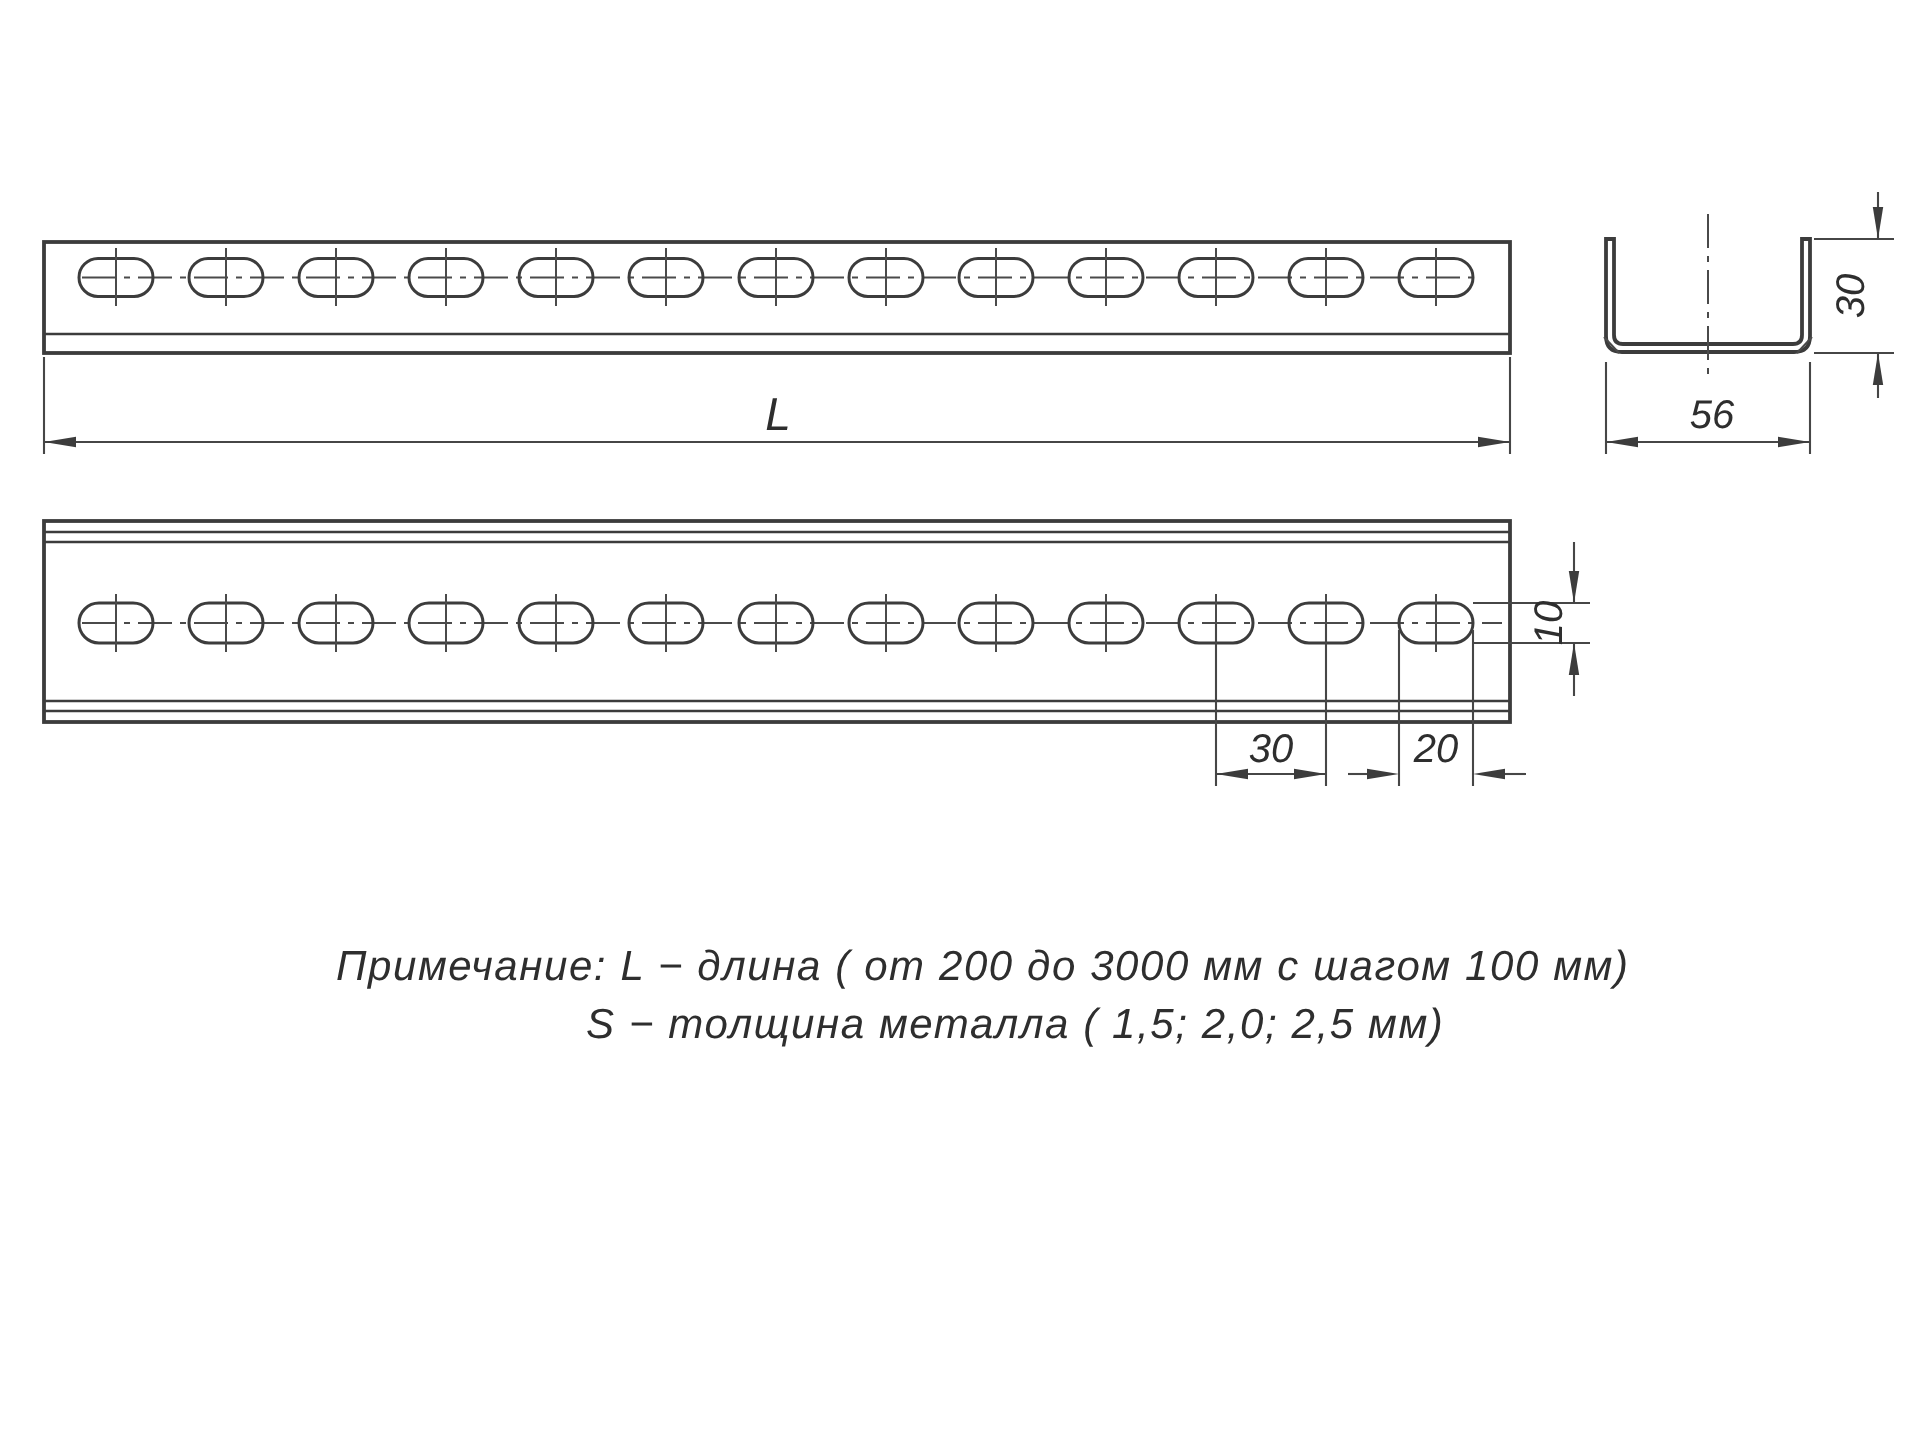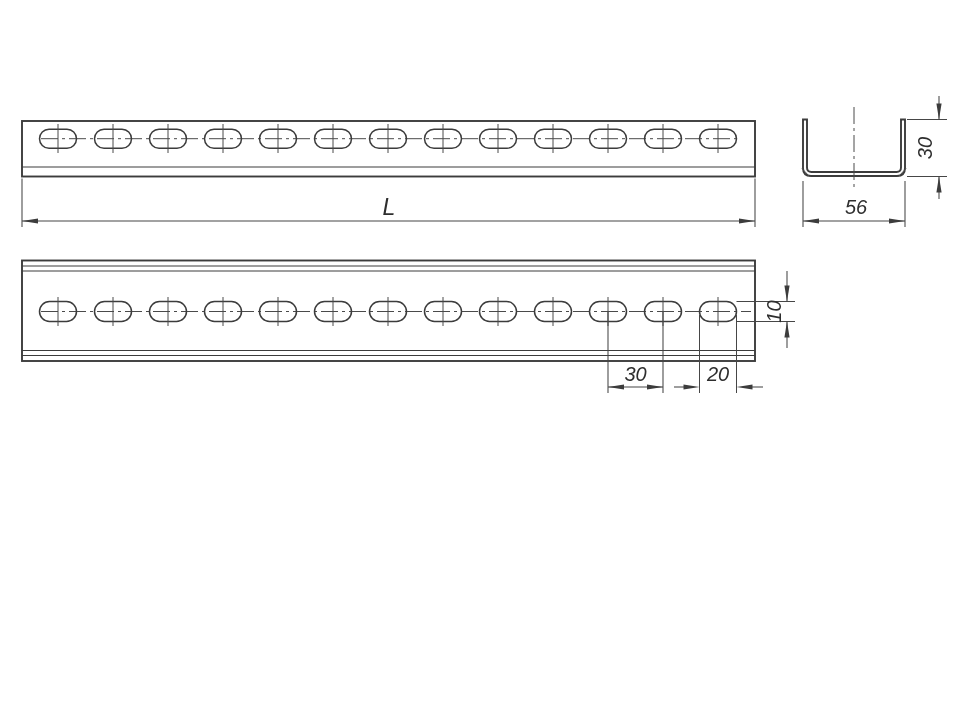--- a/index.html
+++ b/index.html
@@ -154,13 +154,15 @@
       <line class="dim" x1="803" y1="181" x2="803" y2="227"></line>
       <line class="dim" x1="905" y1="181" x2="905" y2="227"></line>
       <line class="dim" x1="803" y1="221" x2="905" y2="221"></line>
       <polygon class="arrow" points="803,221 819,218.4 819,223.6"></polygon>
       <polygon class="arrow" points="905,221 889,218.4 889,223.6"></polygon>
       <text class="dimtext" x="856" y="214" text-anchor="middle">56</text>
     </g>
   </g>
 </svg>
 
+  <div class="note-line" style="left:168px;top:472px;">Примечание: L − длина ( от 200 до 3000 мм с шагом 100 мм)</div>
+  <div class="note-line" style="left:293px;top:501px;">S − толщина металла ( 1,5; 2,0; 2,5 мм)</div>
 </div>
 
 </body></html>

